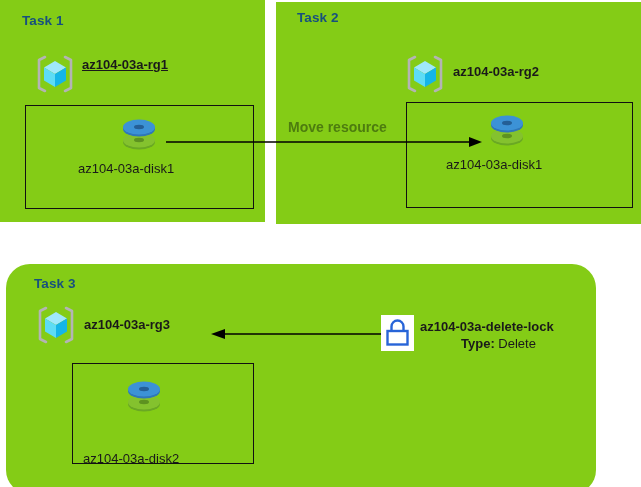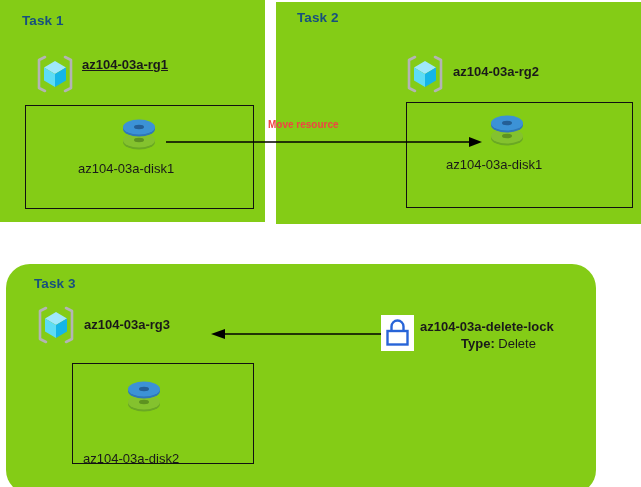--- a/index.html
+++ b/index.html
@@ -100,25 +100,25 @@
   #move-arrow {
     position: absolute;
     left: 166px;
     top: 126px;
     width: 318px;
     height: 34px;
     overflow: visible;
   }
   #move-label {
     position: absolute;
-    left: 268px;
+    left: 288px;
     top: 119px;
-    font-size: 10px;
-    font-weight: bold;
-    color: #ef4444;
+    font-size: 14px;
+    font-weight: bold;
+    color: #4d7c0f;
     white-space: nowrap;
   }
 
   
   #lock-arrow {
     position: absolute;
     left: 205px;
     top: 60px;
     width: 172px;
     height: 20px;

